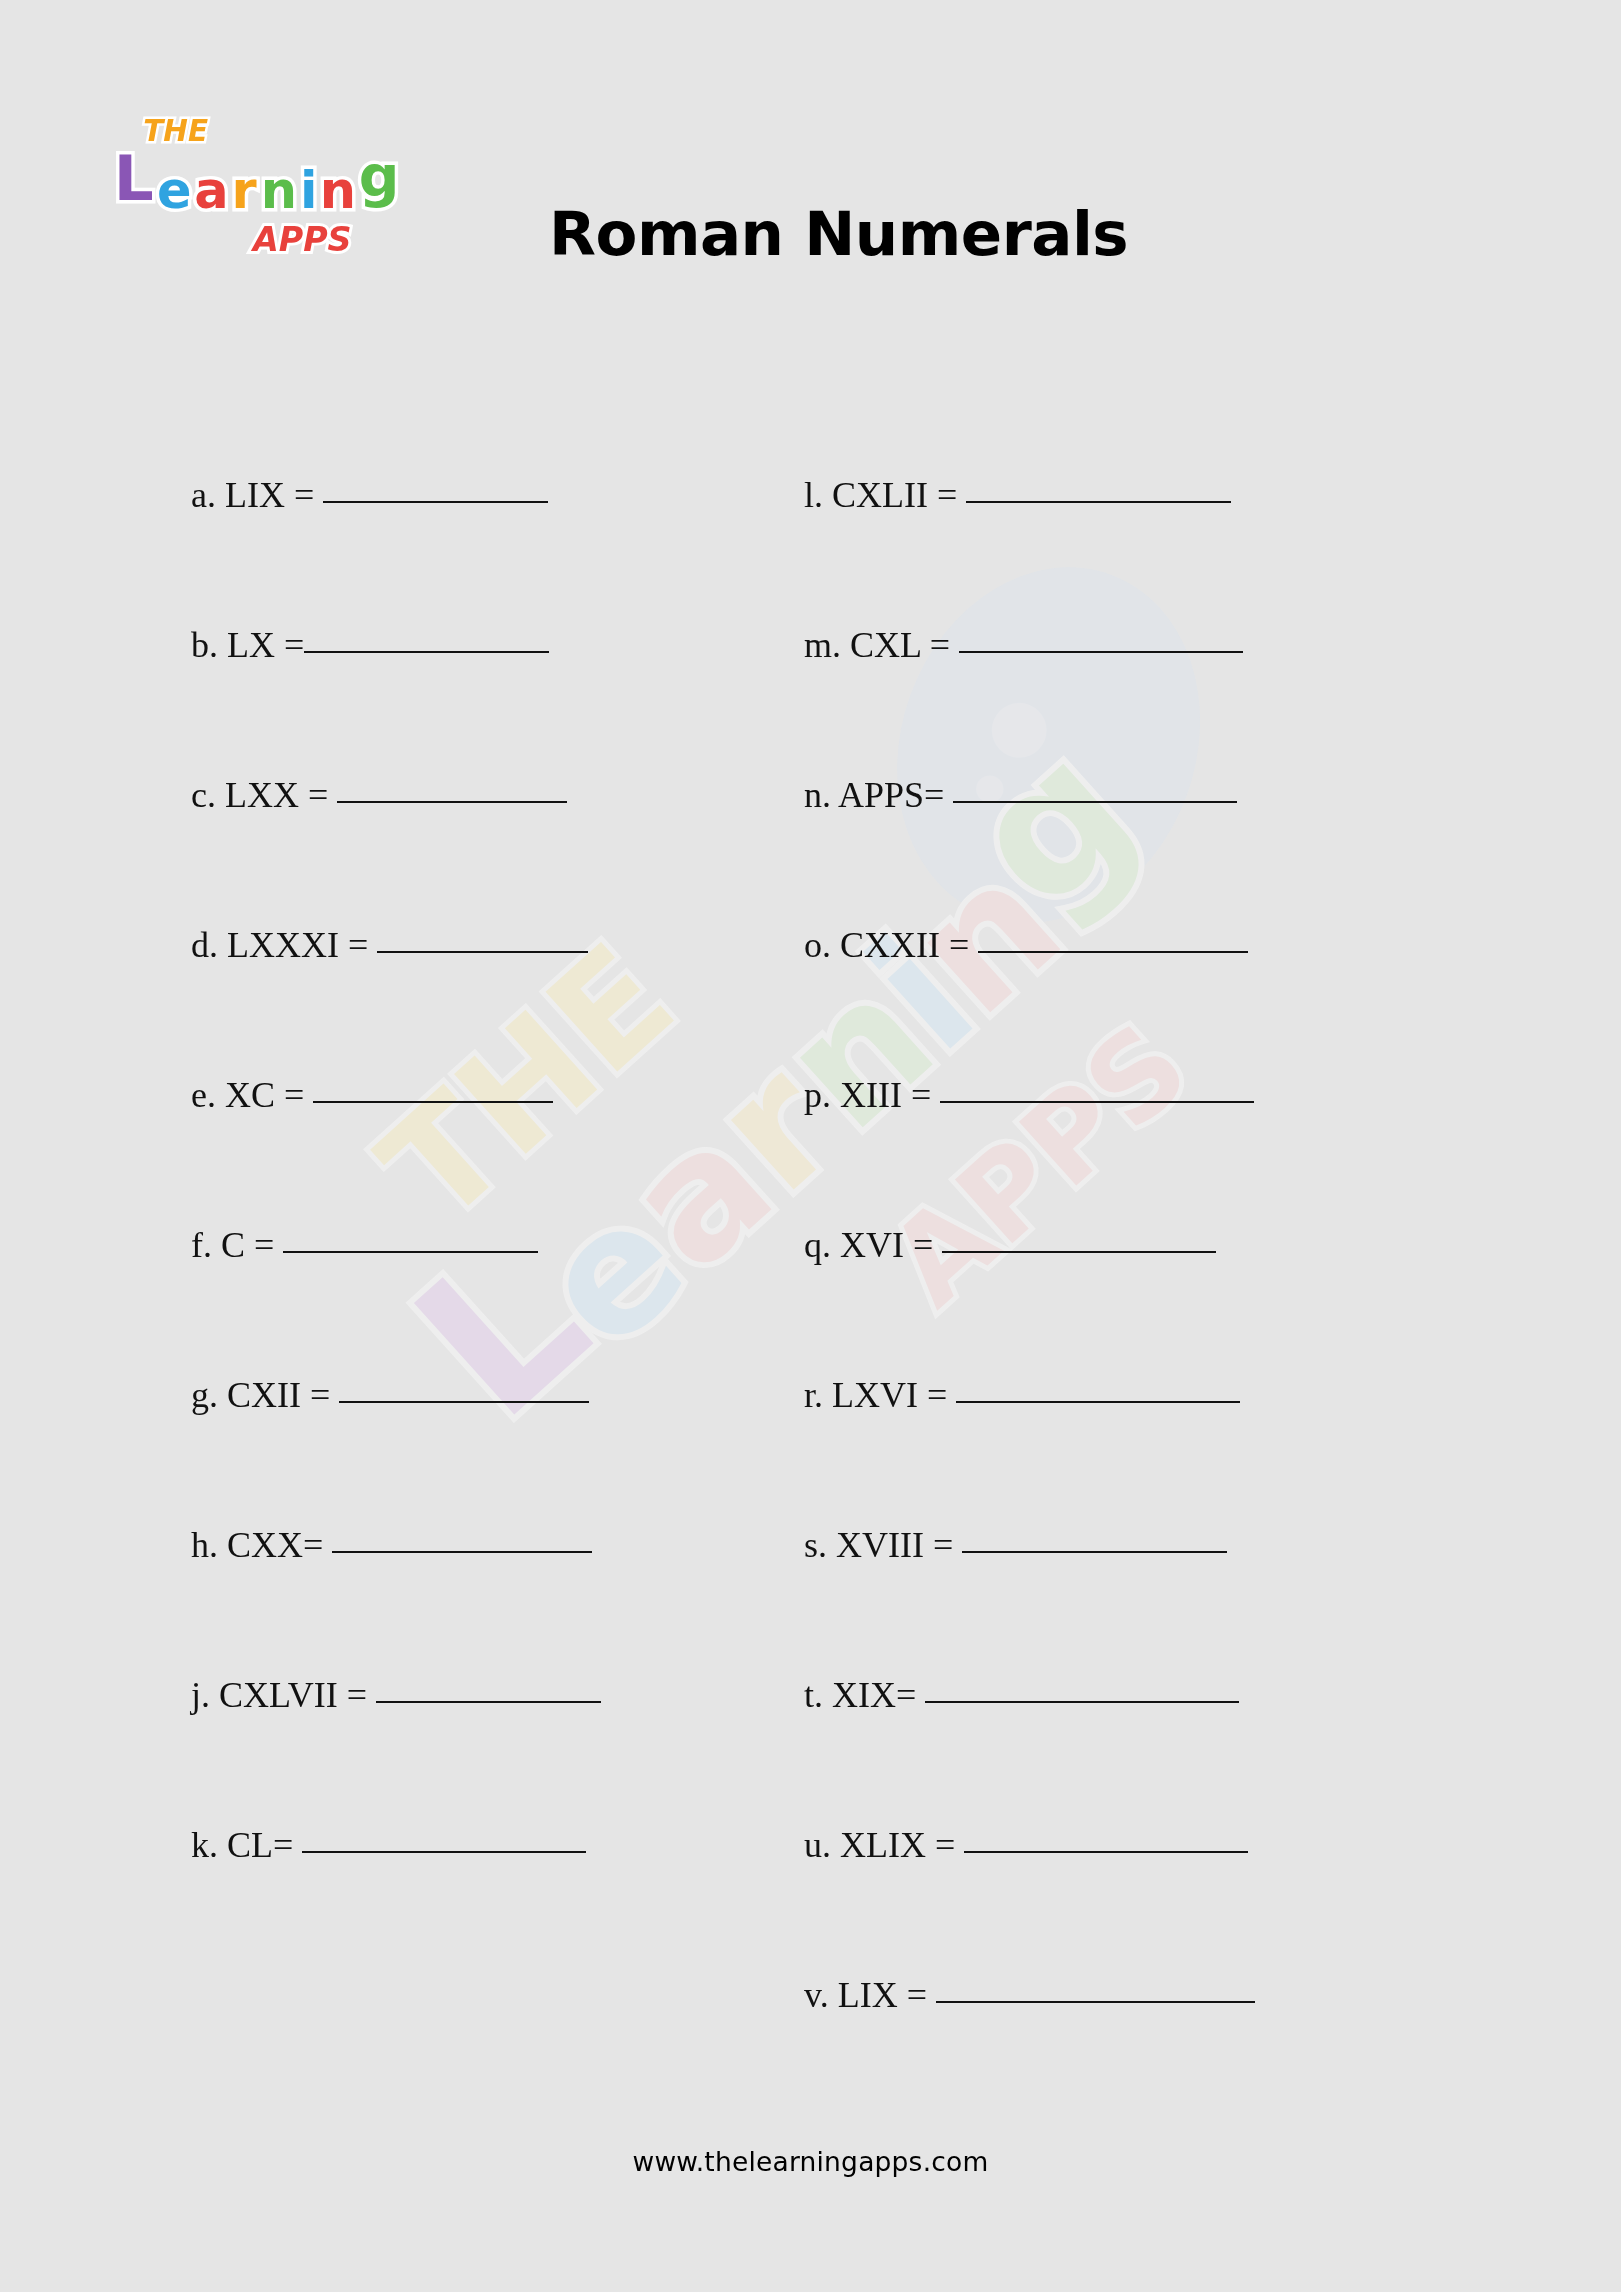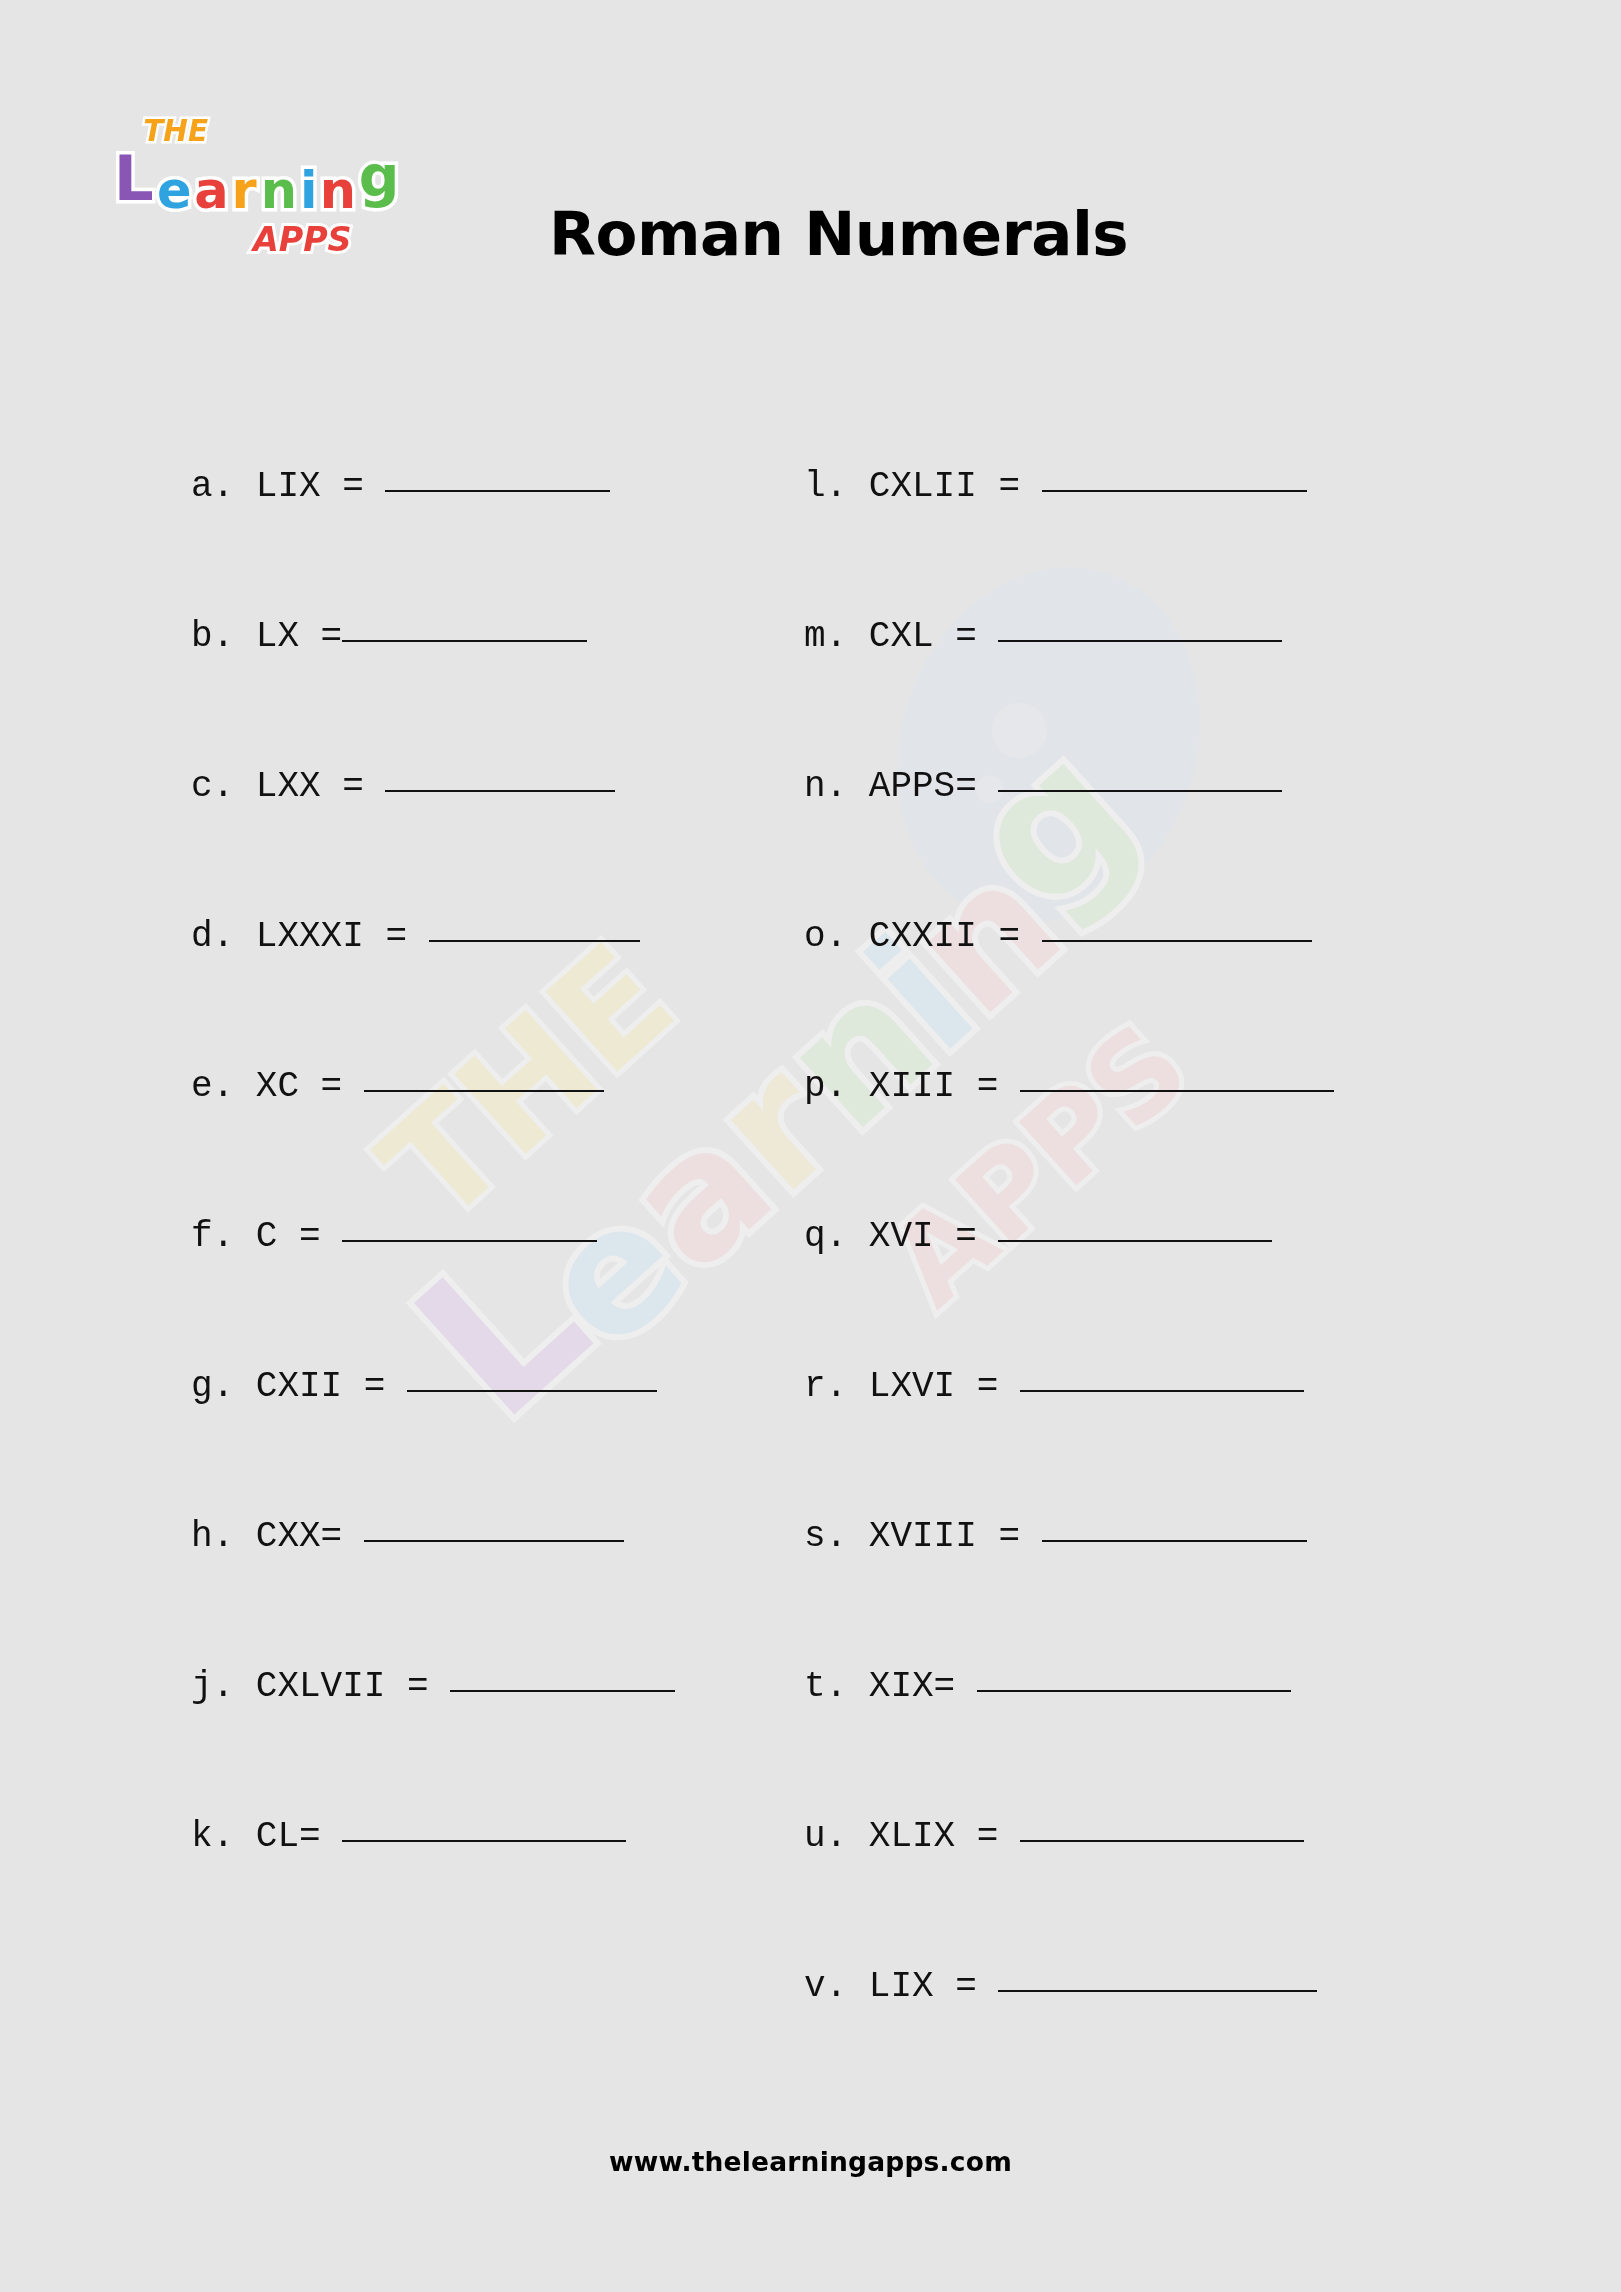--- a/index.html
+++ b/index.html
@@ -93,39 +93,38 @@
     position: relative;
     height: 150px;
     font-size: 36px;
     color: #111111;
     white-space: nowrap;
     line-height: 1;
   }
   .qlabel {
     position: absolute;
     left: 0;
-    top: 8px;
-    font-family: Liberation Mono, monospace;
+    top: 16px;
   }
   .qline {
     display: inline-block;
     border-bottom: 2px solid #111111;
     height: 1px;
     vertical-align: 3.9px;
   }
 
   
   .footer {
     position: absolute;
     left: 0;
     bottom: 116px;
     width: 100%;
     text-align: center;
     font-family: "DejaVu Sans", sans-serif;
-    font-weight: bold;
+    font-weight: normal;
     font-size: 26.5px;
     color: #000000;
     letter-spacing: 0.2px;
   }
 </style>
 </head>
 <body>
 
 <div class="page">
 

